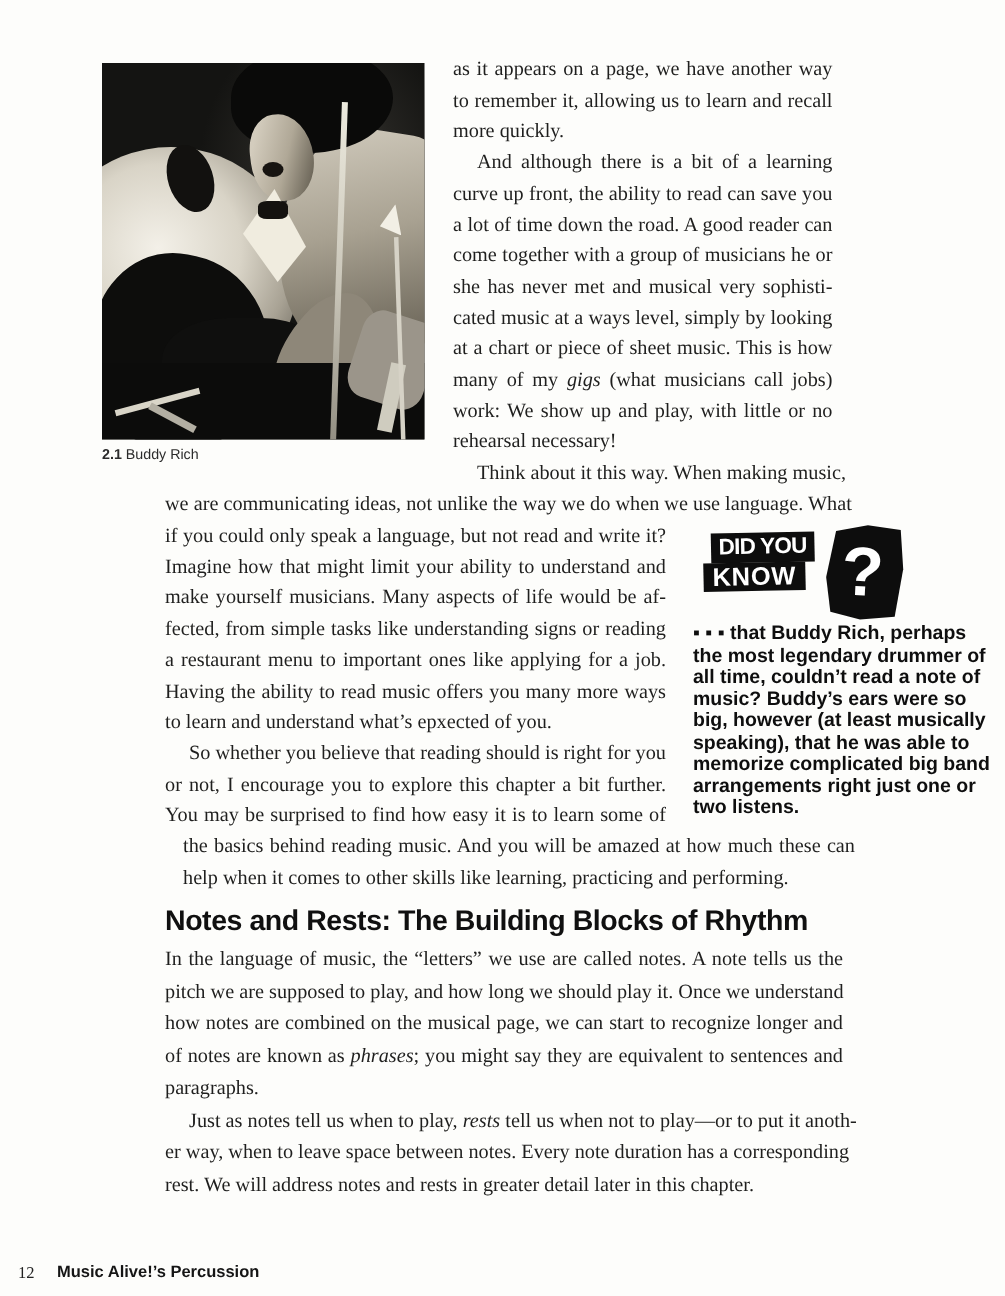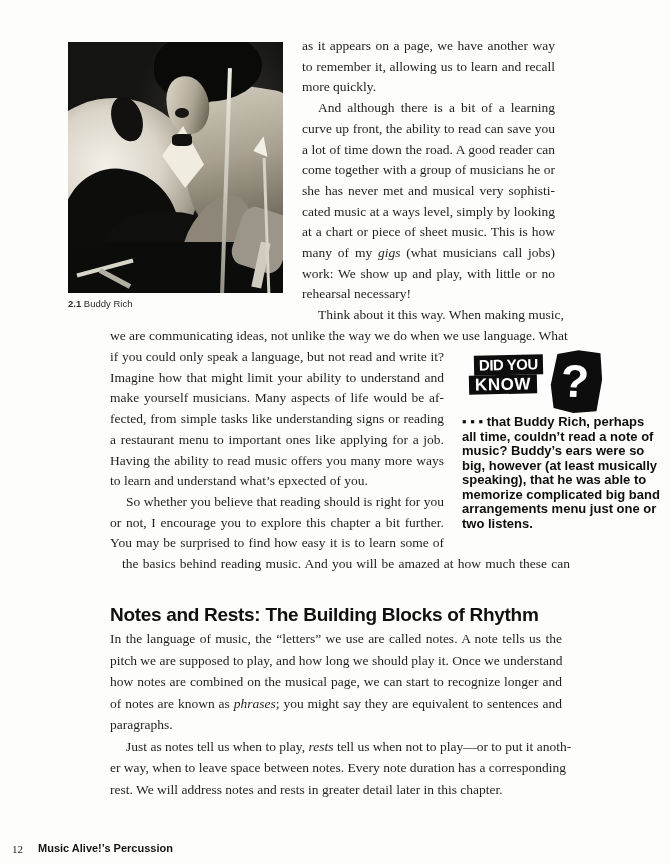--- a/index.html
+++ b/index.html
@@ -133,39 +133,41 @@
       <div class="line">fected, from simple tasks like understanding signs or reading</div>
       <div class="line">a restaurant menu to important ones like applying for a job.</div>
       <div class="line">Having the ability to read music offers you many more ways</div>
       <div class="line end">to learn and understand what’s epxected of you.</div>
       <div class="line ind">So whether you believe that reading should is right for you</div>
       <div class="line">or not, I encourage you to explore this chapter a bit further.</div>
       <div class="line">You may be surprised to find how easy it is to learn some of</div>
     </div>
   <div class="tblock block-full">
       <div class="line">the basics behind reading music. And you will be amazed at how much these can</div>
+      <div class="line end">help when it comes to other skills like learning, practicing and performing.</div>
     </div>
 
   <div class="dyk">
     <div class="dyk-logo">
       <div class="dyk-l1">DID YOU</div>
       <div class="dyk-l2">KNOW</div>
       <svg class="dyk-splat" viewBox="0 0 56 66">
         <path d="M9,7 L30,2 L52,4 L55,30 L51,62 L28,65 L8,61 L4,38 Z" fill="#0d0d0d"></path>
         <text x="28" y="49" text-anchor="middle" font-family="Liberation Sans, sans-serif" font-weight="bold" font-size="46" fill="#ffffff">?</text>
       </svg>
     </div>
     <div class="dyk-text">
         <div class="line">▪ ▪ ▪ that Buddy Rich, perhaps</div>
+        <div class="line">the most legendary drummer of</div>
         <div class="line">all time, couldn’t read a note of</div>
         <div class="line">music? Buddy’s ears were so</div>
         <div class="line">big, however (at least musically</div>
         <div class="line">speaking), that he was able to</div>
         <div class="line">memorize complicated big band</div>
-        <div class="line">arrangements menu just one or</div>
+        <div class="line">arrangements right just one or</div>
         <div class="line end">two listens.</div>
       </div>
   </div>
 
   <div class="heading">Notes and Rests: The Building Blocks of Rhythm</div>
   <div class="tblock block-bottom">
       <div class="line">In the language of music, the “letters” we use are called notes. A note tells us the</div>
       <div class="line">pitch we are supposed to play, and how long we should play it. Once we understand</div>
       <div class="line">how notes are combined on the musical page, we can start to recognize longer and</div>
       <div class="line">of notes are known as <i>phrases</i>; you might say they are equivalent to sentences and</div>

